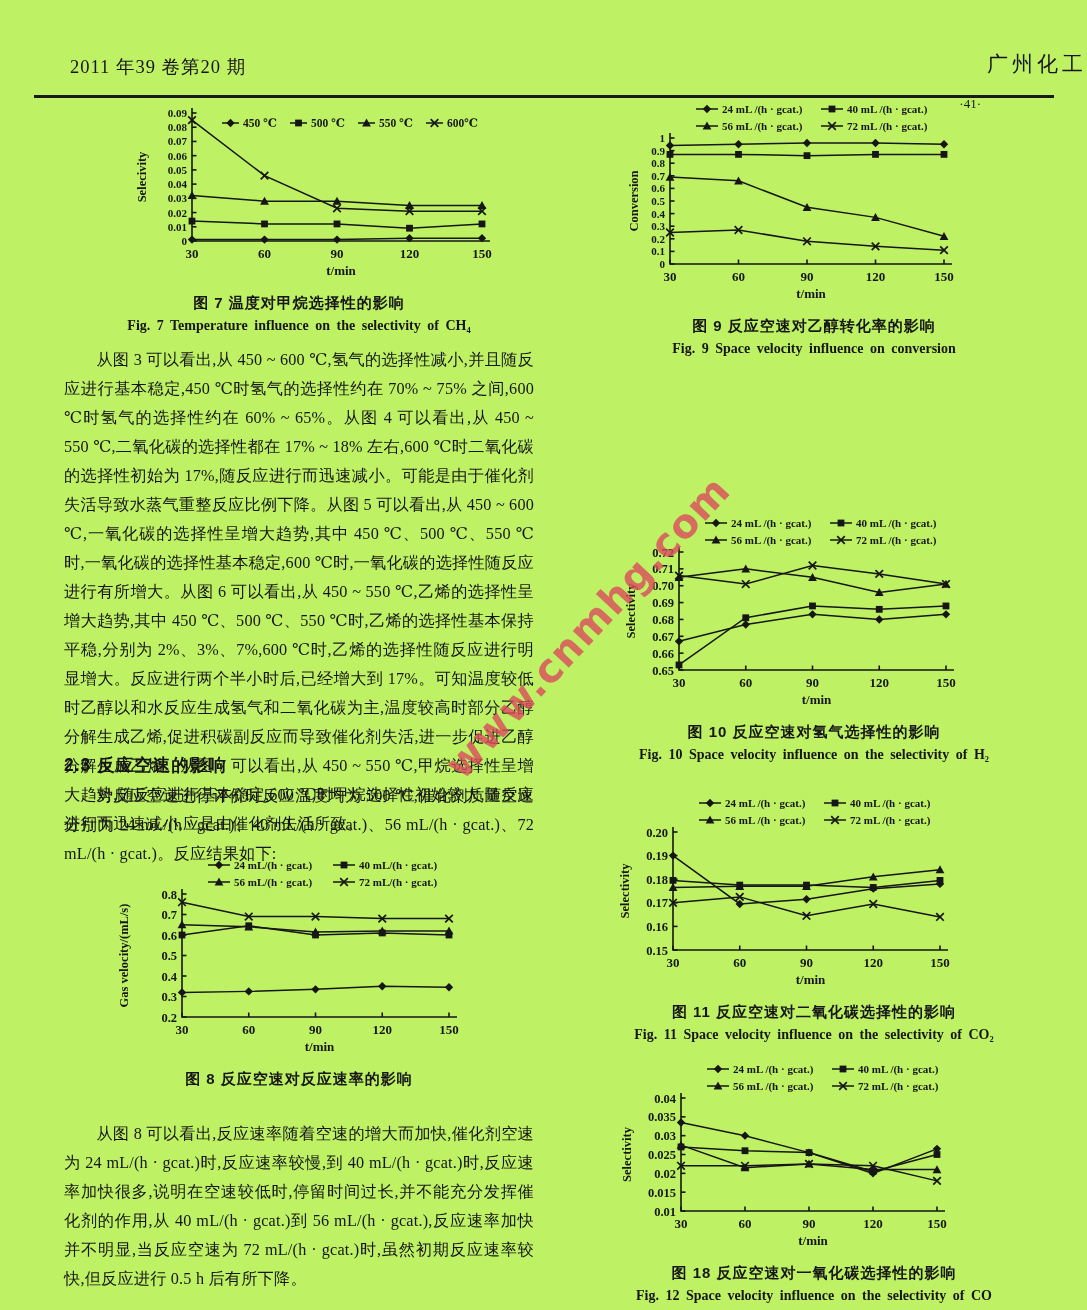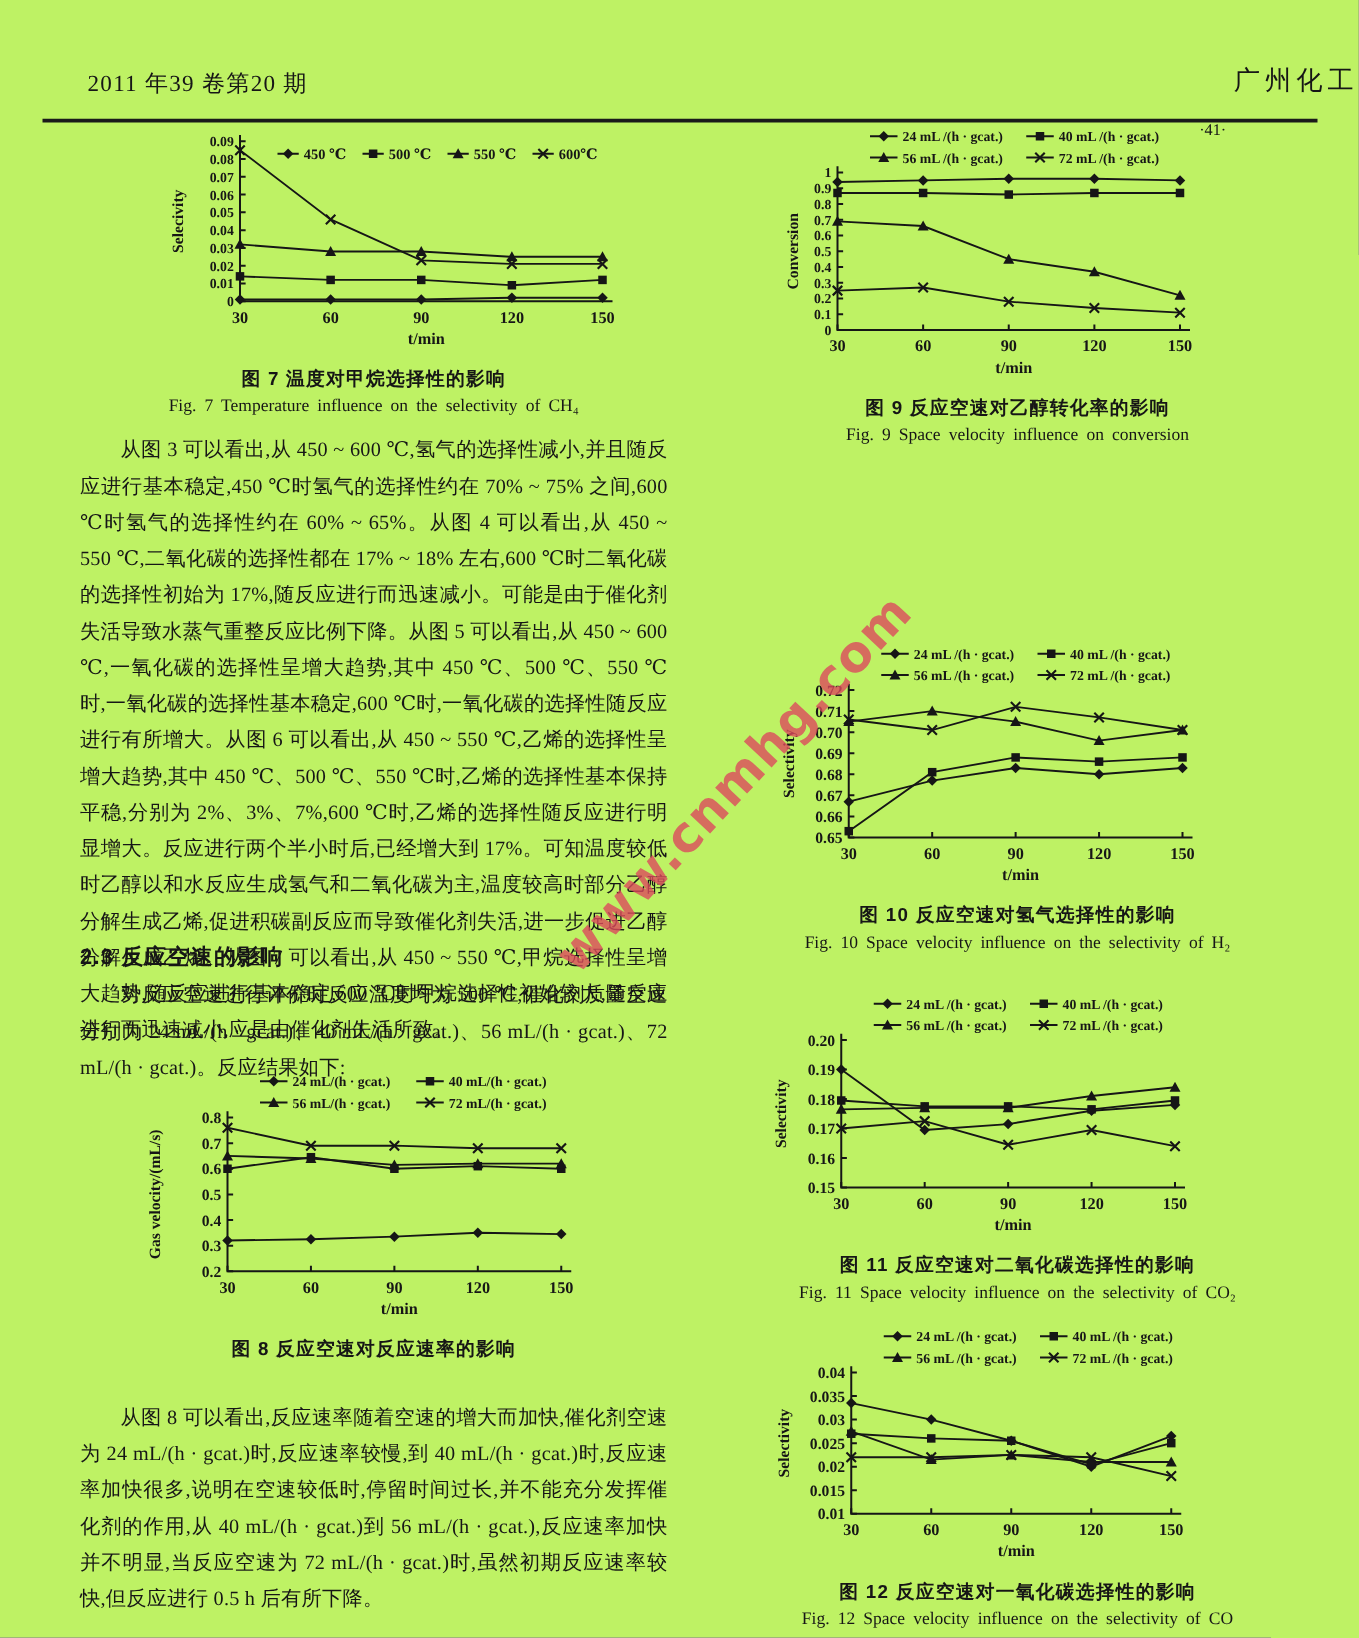--- a/index.html
+++ b/index.html
@@ -8,21 +8,21 @@
   .hdr-left{position:absolute;left:70px;top:54px;font-size:18.5px;letter-spacing:1px;}
   .hdr-center{position:absolute;left:8px;right:0;top:50px;text-align:right;font-size:21px;letter-spacing:4px;}
   .hdr-right{position:absolute;right:106px;top:55px;font-size:13px;font-weight:normal;margin-top:41px;}
   .hdr-rule{position:absolute;left:34px;top:95px;width:1020px;height:3px;background:#1a1a1a;}
   .para{position:absolute;font-size:16.2px;line-height:29px;text-align:justify;text-indent:2em;letter-spacing:0.2px;}
   .sec-head{position:absolute;font-family:Liberation Sans, sans-serif;font-weight:bold;font-size:17.5px;letter-spacing:1px;}
   .fig{position:absolute;}
   .fig svg{display:block;}
   svg text{font-family:"Liberation Serif","DejaVu Serif",serif;fill:#161616;}
   .cap-zh{text-align:center;font-family:"Liberation Sans","DejaVu Sans",sans-serif;font-weight:bold;font-size:15px;margin-top:9px;letter-spacing:1px;}
-  .cap-en{text-align:center;font-weight:normal;font-size:14px;margin-top:5px;word-spacing:3px;}
+  .cap-en{text-align:center;font-weight:bold;font-size:14px;margin-top:5px;word-spacing:3px;}
   .watermark{position:absolute;left:400px;top:628px;width:330px;height:46px;
              transform:rotate(-47deg);text-align:center;
              font-family:"DejaVu Sans",sans-serif;font-weight:bold;font-size:40px;
              color:rgba(220,74,92,0.8);letter-spacing:1px;pointer-events:none;}
 </style>
 </head>
 <body>
 
 <div class="page">
 
@@ -474,19 +474,19 @@
         <line x1="213" y1="9" x2="235" y2="9" stroke="#161616" stroke-width="1.5"></line>
         <rect x="220.6" y="5.6" width="6.8" height="6.8" fill="#161616"></rect>
         <text x="239" y="13" font-size="11" font-weight="bold">40 mL /(h · gcat.)</text>
         <line x1="88" y1="26" x2="110" y2="26" stroke="#161616" stroke-width="1.5"></line>
         <path d="M99 21.6L103.4 29.6L94.6 29.6Z" fill="#161616"></path>
         <text x="114" y="30" font-size="11" font-weight="bold">56 mL /(h · gcat.)</text>
         <line x1="213" y1="26" x2="235" y2="26" stroke="#161616" stroke-width="1.5"></line>
         <path d="M220.2 22.2L227.8 29.8M220.2 29.8L227.8 22.2" stroke="#161616" stroke-width="1.7" fill="none"></path>
         <text x="239" y="30" font-size="11" font-weight="bold">72 mL /(h · gcat.)</text>
       </svg>
-    <div class="cap-zh">图 12  反应空速对一氧化碳选择性的影响</div>
+    <div class="cap-zh">图 18  反应空速对一氧化碳选择性的影响</div>
     <div class="cap-en">Fig. 12  Space velocity influence on the selectivity of CO</div>
   </div>
 
   <div class="watermark">www.cnmhg.com</div>
 
 </div>
 
 </body></html>

